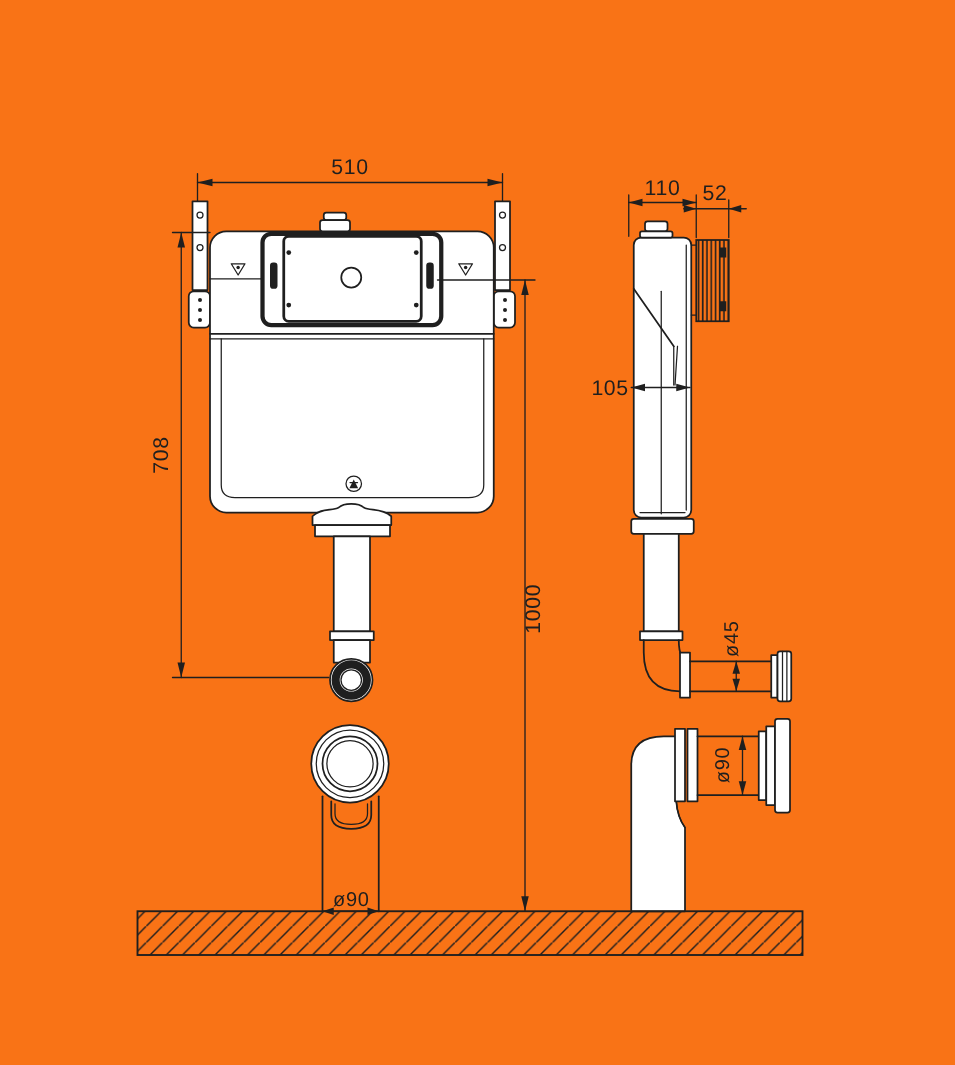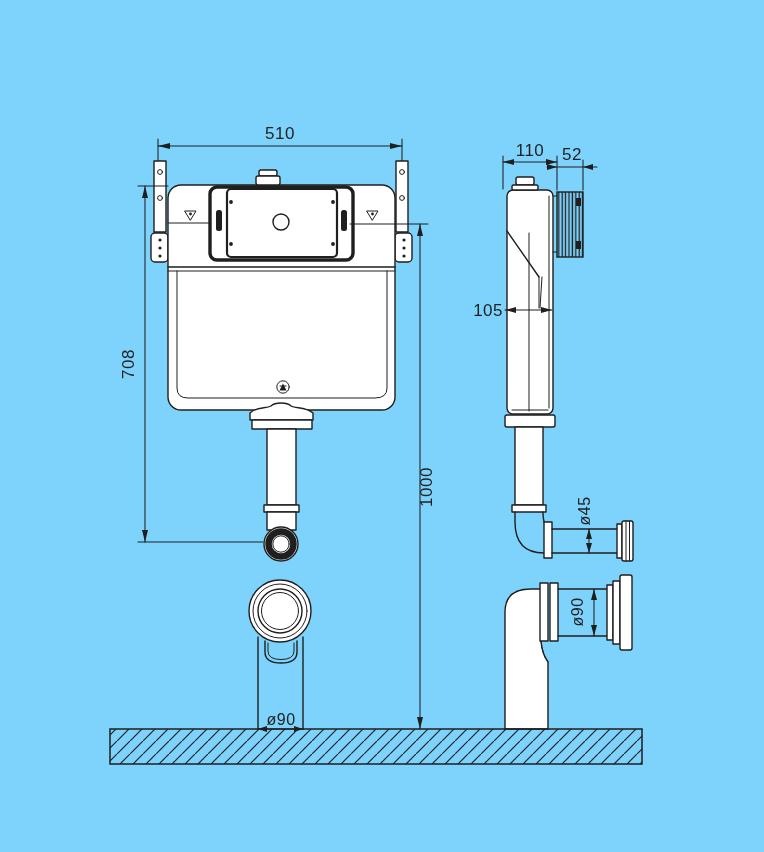--- a/index.html
+++ b/index.html
@@ -1,16 +1,16 @@
 <!DOCTYPE html>
 <html><head>
 <meta charset="utf-8">
 <style>
   html,body{margin:0;padding:0;background:#ffffff;}
-  .page{width:764px;height:852px;background:#7dd3fc;position:relative;margin:0;overflow:hidden;}
+  .page{width:764px;height:852px;background:#f97316;position:relative;margin:0;overflow:hidden;}
   svg{display:block;}
   text{font-family:"Liberation Sans","DejaVu Sans",sans-serif;fill:#1f1f1f;}
   .dimtxt{font-size:17px;letter-spacing:0.5px;}
   .diatxt{font-size:16px;letter-spacing:0.5px;}
   .ln{fill:none;stroke:#1f1f1f;stroke-width:1.4;stroke-linecap:round;stroke-linejoin:round;}
   .thin{stroke-width:1;}
   .dim{stroke-width:1.05;}
   .thick{stroke-width:3.4;}
   .med{stroke-width:2.2;}
   .fillw{fill:#ffffff;}

